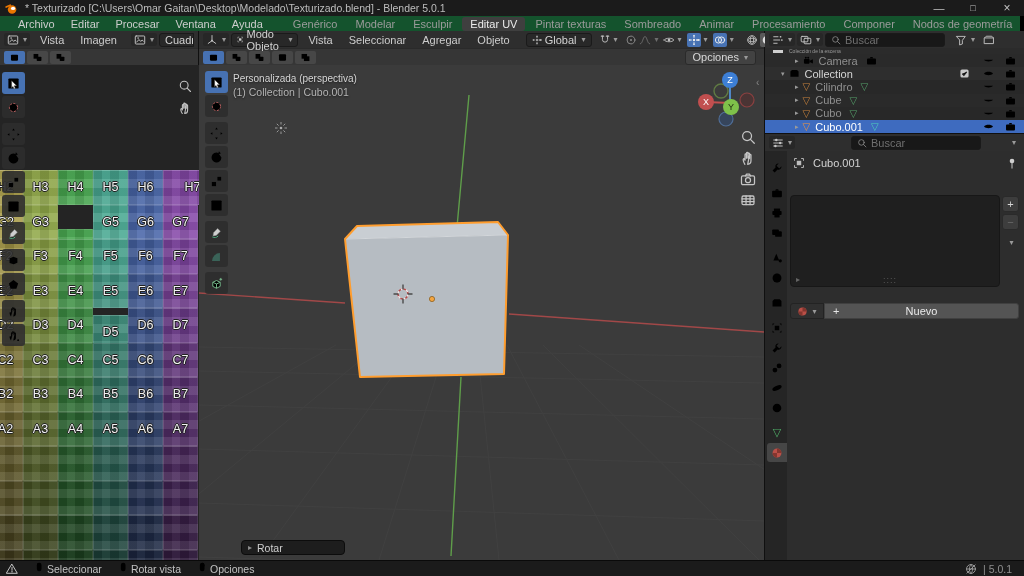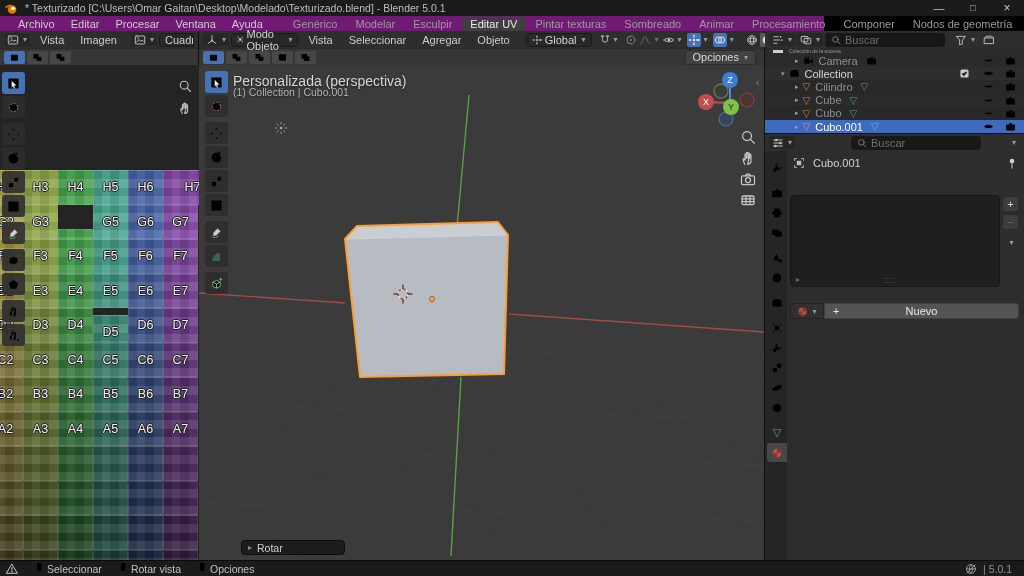--- a/index.html
+++ b/index.html
@@ -10,21 +10,21 @@
   .flex{display:flex;align-items:center;}
   
   [data-icon]{display:inline-flex;align-items:center;justify-content:center;}
   [data-icon] svg{width:100%;height:100%;fill:none;stroke:currentColor;stroke-width:1.1;stroke-linecap:round;stroke-linejoin:round;}
   [data-icon] svg .f{fill:currentColor;stroke:none;}
   .ic10{width:10px;height:10px}.ic11{width:11px;height:11px}.ic12{width:12px;height:12px}
   .ic13{width:13px;height:13px}.ic14{width:14px;height:14px}.ic16{width:16px;height:16px}
   .chev{font-size:8px;color:#9a9a9a;margin-left:2px;}
   
   #titlebar{left:0;top:0;width:1024px;height:16px;background:#1b1b1b;}
-  #topbar{left:0;top:16px;width:824px;height:15px;background:#701a75;border-bottom:1px solid #101010;}
+  #topbar{left:0;top:16px;width:1020px;height:15px;background:#14532d;border-bottom:1px solid #101010;}
   .menu-item{padding:0 8px;color:#cdcdcd;cursor:default;}
   .wtab{padding:1px 8px;margin-right:2px;color:#9b9b9b;border-radius:3px;white-space:nowrap;}
   .wtab.active{background:#3f3f3f;color:#ececec;}
   
   .ehdr{background:#2e2e2e;height:17px;display:flex;align-items:center;gap:2px;padding:0 4px;box-sizing:border-box;}
   .etool{background:#363636;height:17px;display:flex;align-items:center;padding:0 4px;box-sizing:border-box;border-top:1px solid #2a2a2a;}
   .hbtn{display:flex;align-items:center;background:#272727;border-radius:3px;height:13px;padding:0 3px;gap:2px;}
   .hfield{display:flex;align-items:center;background:#282828;border:1px solid #1a1a1a;border-radius:3px;height:12px;padding:0 5px;gap:3px;color:#d2d2d2;}
   .smode{width:21px;height:13px;border-radius:2px;background:#474747;display:flex;align-items:center;justify-content:center;margin-right:2px;color:#d8d8d8;}
   .smode.active{background:#4772b3;}
@@ -600,21 +600,21 @@
           <path d="M82 57v2.5M82 66.5V69M76 63h2.5M85.5 63H88M77.8 58.8l1.8 1.8M84.4 65.4l1.8 1.8M86.2 58.8l-1.8 1.8M79.6 65.4l-1.8 1.8"></path>
         </g>
         <g>
           <circle cx="204" cy="229" r="5" fill="none" stroke="#b84a4a" stroke-width="1.6"></circle>
           <circle cx="204" cy="229" r="5" fill="none" stroke="#ececec" stroke-width="1.6" stroke-dasharray="2.6 2.6"></circle>
           <path d="M204 219.5v5M204 233.5v5M194.5 229h5M208.5 229h5" stroke="#4a4a4a" stroke-width="1.4"></path>
         </g>
         <circle cx="233" cy="234" r="2.6" fill="#f5a540" stroke="#8a6020" stroke-width="0.8"></circle>
       </svg>
 
-      <div class="abs" style="left:34px;top:8px;color:#d6d6d6;font-size:14px;text-shadow:0 1px 2px #00000088">Personalizada (perspectiva)</div>
+      <div class="abs" style="left:34px;top:8px;color:#d6d6d6;font-size:10px;text-shadow:0 1px 2px #00000088">Personalizada (perspectiva)</div>
       <div class="abs" style="left:34px;top:21px;color:#b4b4b4;font-size:10.5px;text-shadow:0 1px 2px #00000088">(1) Collection | Cubo.001</div>
 
       <div class="abs" style="left:6px;top:6px;display:flex;flex-direction:column">
           <div class="tbtn active">
             <span class="ic13"><svg viewBox="0 0 14 14">
                 <rect x="1.5" y="1.5" width="11" height="11" rx="1" stroke-dasharray="2.2 1.6"></rect>
                 <path d="M5 4l5.3 5.3-2.6.2 1.2 2.7-1.3.6-1.2-2.7-1.4 1.4z" style="fill:#fff;stroke:#444;stroke-width:.5"></path>
               </svg></span>
           </div>
           <div class="tbtn gapT">

